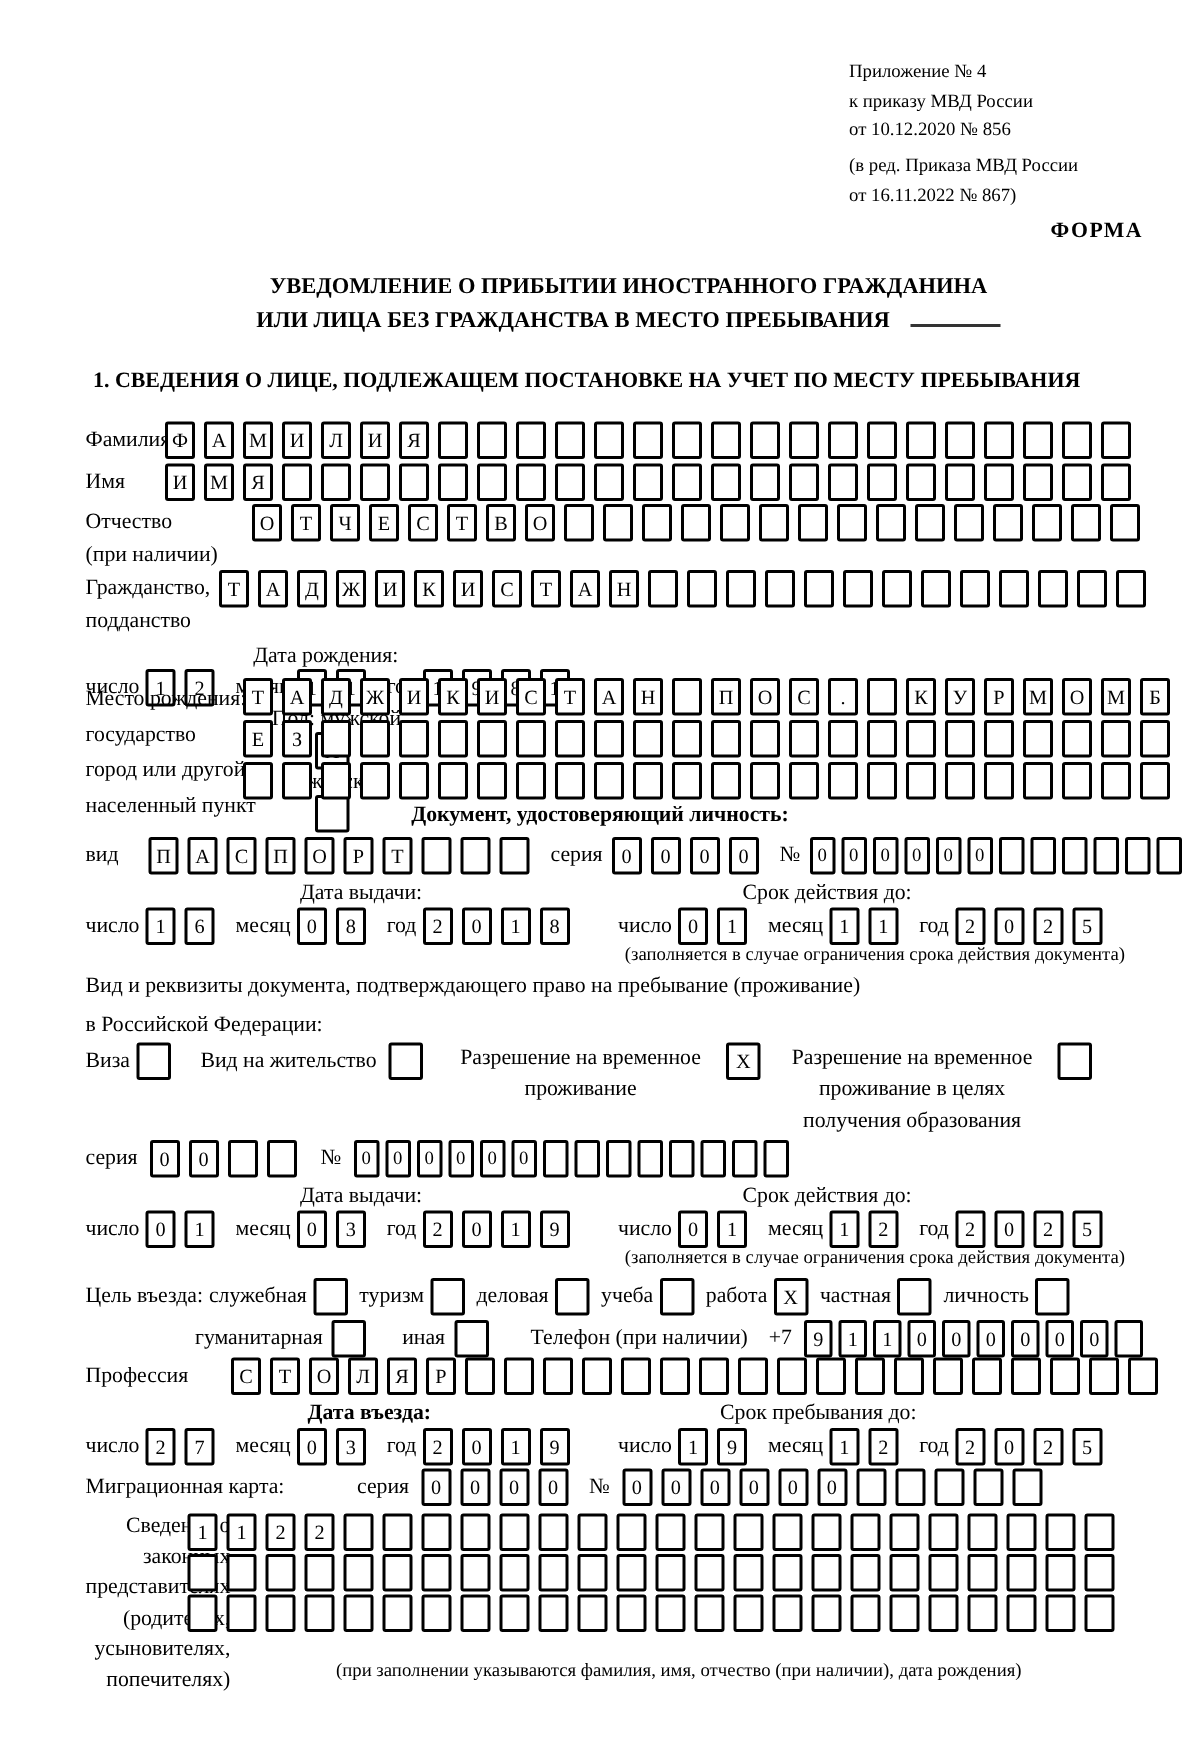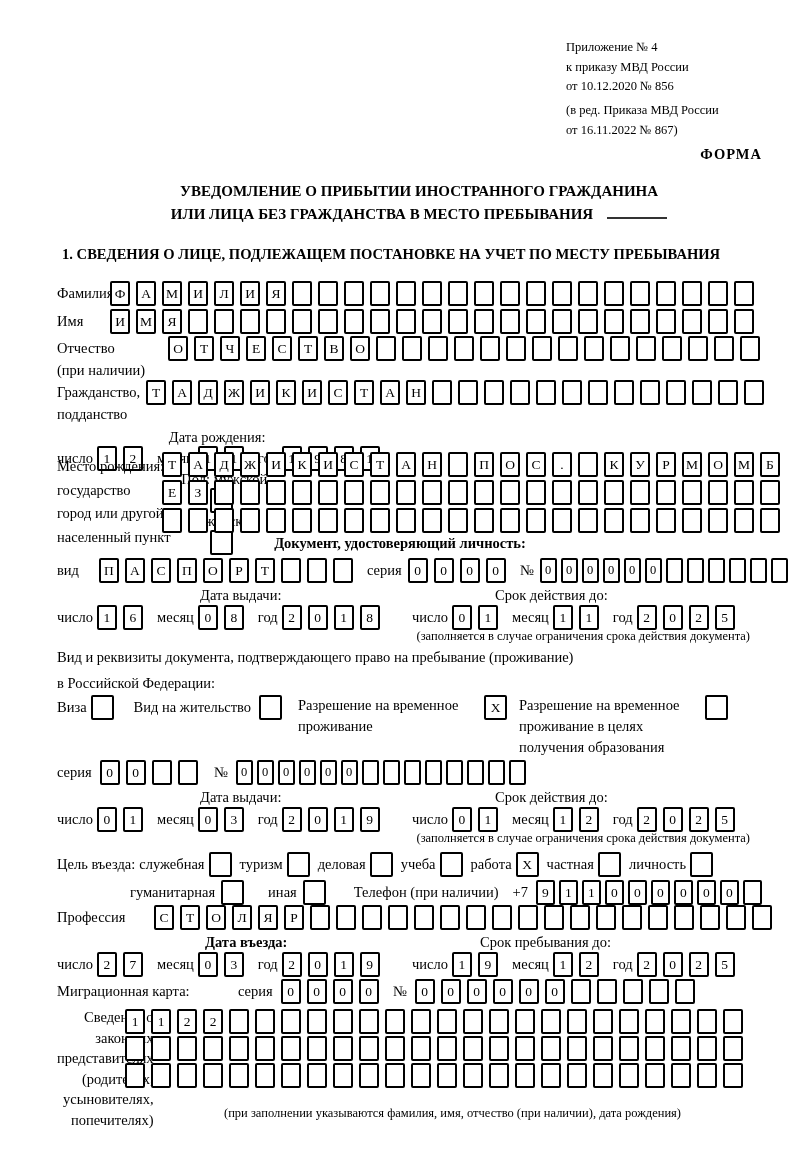--- a/index.html
+++ b/index.html
@@ -51,21 +51,21 @@
   #row-vid { top:558px; left:57px; }
   #cap-issue1 { top:587px; left:200px; }
   #cap-valid1 { top:587px; left:495px; }
   #dg-doc-issue { top:605px; left:57px; }
   #dg-doc-valid { top:605px; left:412px; }
   #note1 { top:629px; right:50px; text-align:right; }
   #para1 { top:649px; left:57px; }
   #para2 { top:675px; left:57px; }
   #row-permits { top:695px; left:57px; align-items:flex-start; }
   #row-permits .sl { line-height:25px; flex:none; }
-  .pblock { width:178px; text-align:left; line-height:21px; flex:none; }
+  .pblock { width:178px; text-align:center; line-height:21px; flex:none; }
   #row-permit-series { top:760px; left:57px; }
   #cap-issue2 { top:789px; left:200px; }
   #cap-valid2 { top:789px; left:495px; }
   #dg-permit-issue { top:807px; left:57px; }
   #dg-permit-valid { top:807px; left:412px; }
   #note2 { top:831px; right:50px; text-align:right; }
   #row-purpose { top:852px; left:57px; }
   #row-purpose .plbl { margin-right:4px; flex:none; }
   #row-purpose .boxes { margin-right:8px; }
   #row-purpose2 { top:880px; left:130px; }

